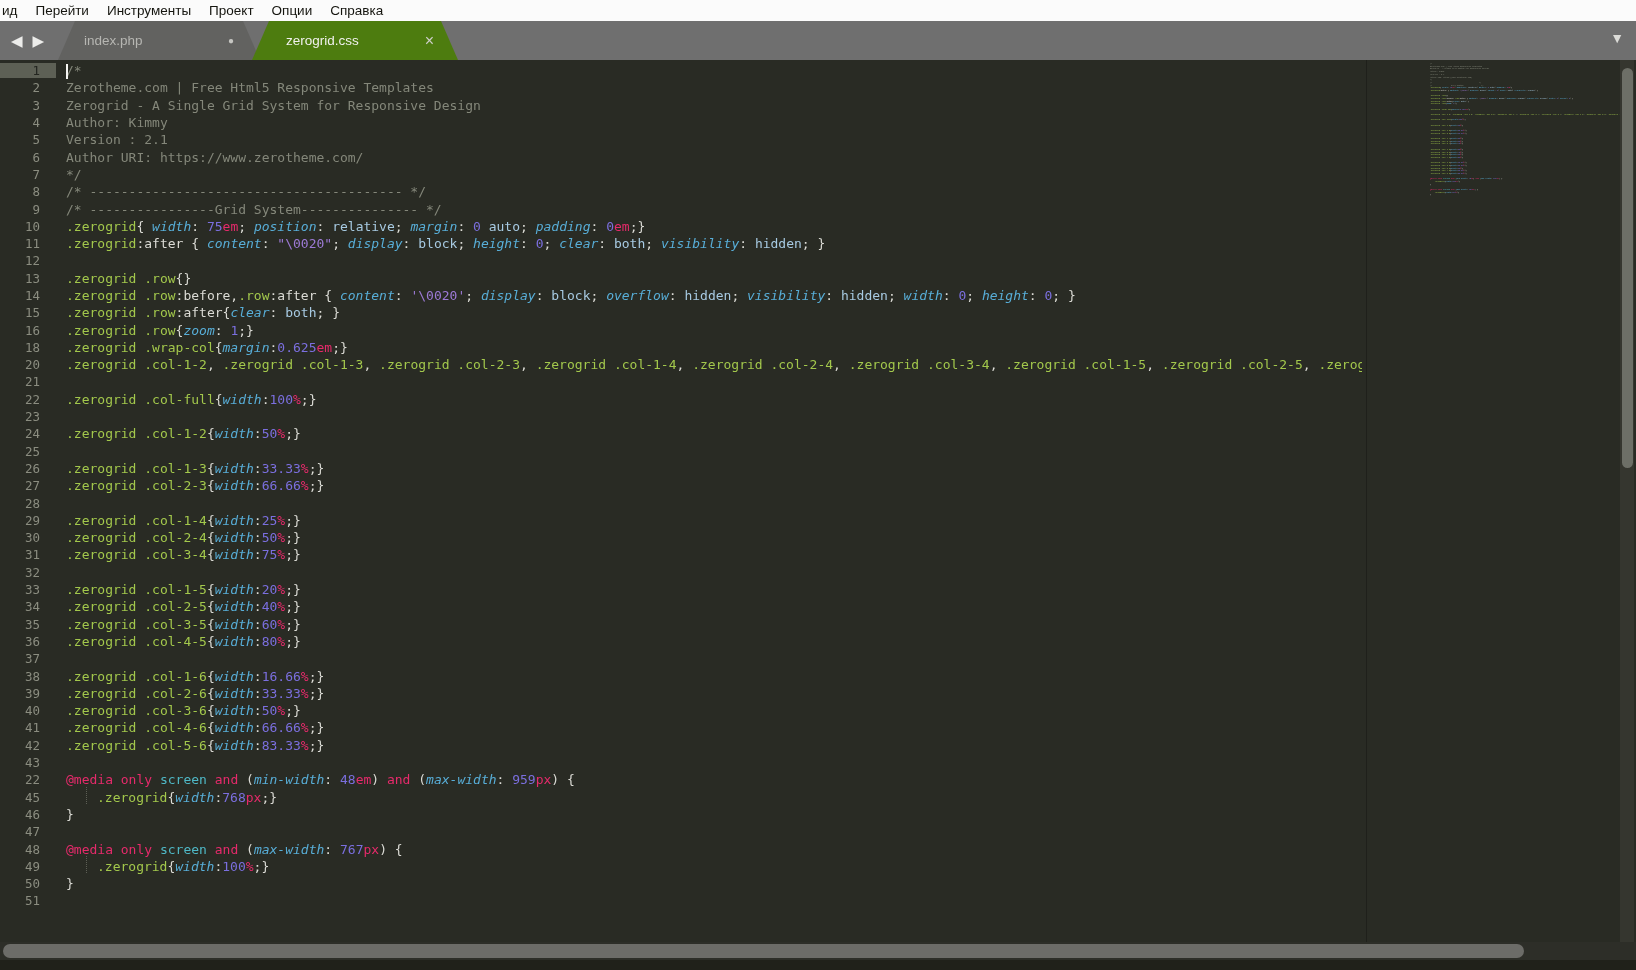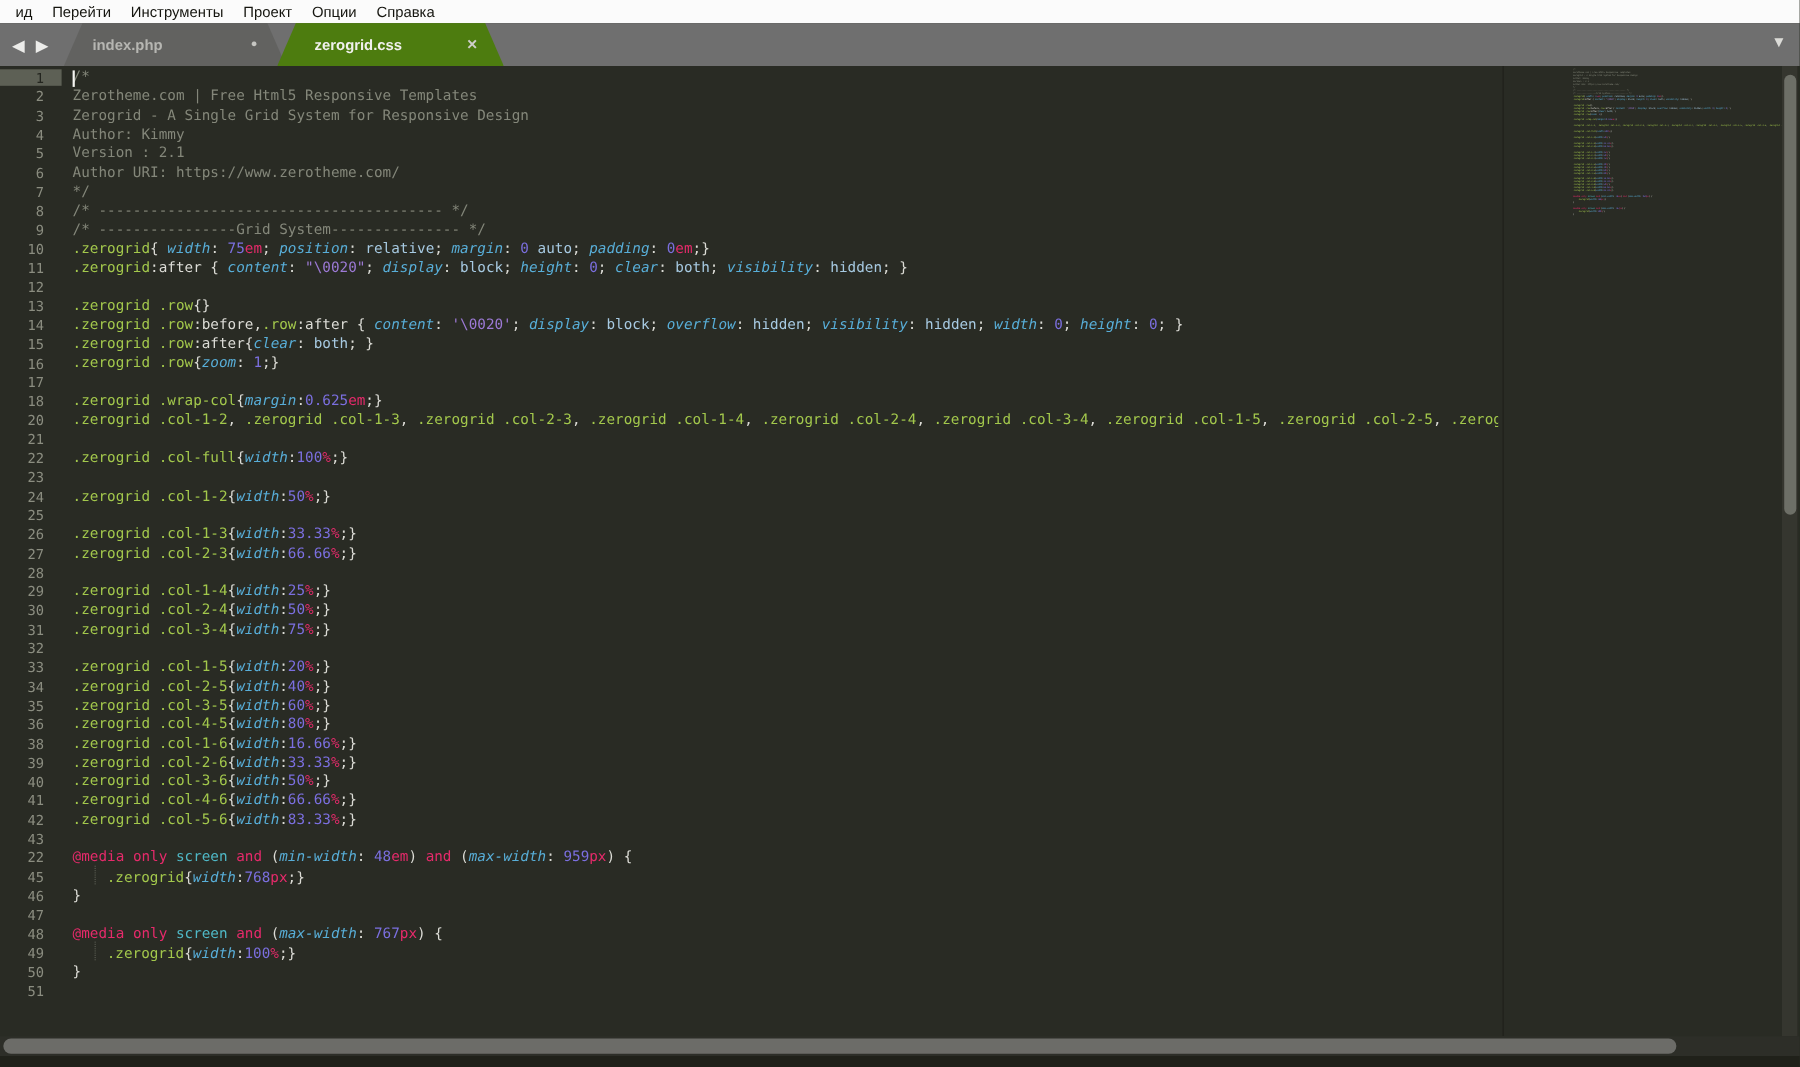--- a/index.html
+++ b/index.html
@@ -3,29 +3,29 @@
 <meta charset="utf-8">
 <style>
   html,body{margin:0;padding:0;width:1636px;height:970px;overflow:hidden;
     font-family:"Liberation Sans", sans-serif;background:#292b24;}
   *{box-sizing:border-box;}
 
   
   .menubar{position:absolute;left:0;top:0;width:1636px;height:21px;background:#fbfbfb;
     display:flex;align-items:center;color:#15150f;font-size:13.5px;}
   .menubar .mitem{padding:0 9px;white-space:nowrap;cursor:default;}
-  .menubar .mitem:first-child{padding-left:14px;}
+  .menubar .mitem:first-child{padding-left:2px;}
 
   
   .tabbar{position:absolute;left:0;top:21px;width:1636px;height:39px;background:#6f6f6f;}
   .navarrows{position:absolute;left:8px;top:0;height:39px;display:flex;align-items:center;gap:4px;
     color:#ececea;font-size:15px;}
   .navarrows span{padding:0 3px;}
   .tab{position:absolute;top:0;height:39px;display:flex;align-items:center;
-    clip-path:polygon(17px 0, calc(100% - 17px) 0, 100% 100%, 0 100%);font-size:13.5px;font-weight:bold;}
+    clip-path:polygon(17px 0, calc(100% - 17px) 0, 100% 100%, 0 100%);font-size:13.5px;}
   .tab.inactive{left:58px;width:202px;background:#626260;color:#b6b6b2;padding-left:26px;}
   .tab.active{left:252px;width:206px;background:#4d7c0f;color:#f1f1ee;padding-left:34px;}
   .tab .dot{margin-left:auto;margin-right:26px;font-size:10px;color:#c6c6c2;}
   .tab .close{margin-left:auto;margin-right:24px;font-size:16px;color:#cfcfcb;line-height:1;}
   .tabdrop{position:absolute;right:12px;top:9px;color:#dcdcd8;font-size:14px;}
 
   
   .editor{position:absolute;left:0;top:60px;width:1636px;height:882px;background:#292b24;overflow:hidden;}
   .codewrap{position:absolute;left:0;top:2px;width:1362px;overflow:hidden;}
   .line{height:17.3px;display:flex;align-items:center;font:13px "DejaVu Sans Mono", monospace;}
@@ -150,24 +150,20 @@
       </div>
       <div class="line">
         <span class="ln">15</span>
         <span class="txt"><span class="tk-g">.zerogrid .row</span><span class="tk-p">:after{</span><span class="tk-pr">clear</span><span class="tk-p">: </span><span class="tk-v">both</span><span class="tk-p">; }</span></span>
       </div>
       <div class="line">
         <span class="ln">16</span>
         <span class="txt"><span class="tk-g">.zerogrid .row</span><span class="tk-p">{</span><span class="tk-pr">zoom</span><span class="tk-p">: </span><span class="tk-n">1</span><span class="tk-p">;}</span></span>
       </div>
       <div class="line">
-        <span class="ln">17</span>
-        <span class="txt"></span>
-      </div>
-      <div class="line">
         <span class="ln">18</span>
         <span class="txt"><span class="tk-g">.zerogrid .wrap-col</span><span class="tk-p">{</span><span class="tk-pr">margin</span><span class="tk-p">:</span><span class="tk-n">0.625</span><span class="tk-u">em</span><span class="tk-p">;}</span></span>
       </div>
       <div class="line">
         <span class="ln">20</span>
         <span class="txt"><span class="tk-g">.zerogrid .col-1-2</span><span class="tk-p">, </span><span class="tk-g">.zerogrid .col-1-3</span><span class="tk-p">, </span><span class="tk-g">.zerogrid .col-2-3</span><span class="tk-p">, </span><span class="tk-g">.zerogrid .col-1-4</span><span class="tk-p">, </span><span class="tk-g">.zerogrid .col-2-4</span><span class="tk-p">, </span><span class="tk-g">.zerogrid .col-3-4</span><span class="tk-p">, </span><span class="tk-g">.zerogrid .col-1-5</span><span class="tk-p">, </span><span class="tk-g">.zerogrid .col-2-5</span><span class="tk-p">, </span><span class="tk-g">.zerogrid .col-3-5</span></span>
       </div>
       <div class="line">
         <span class="ln">21</span>
         <span class="txt"></span>
@@ -224,20 +220,24 @@
         <span class="ln">34</span>
         <span class="txt"><span class="tk-g">.zerogrid .col-2-5</span><span class="tk-p">{</span><span class="tk-pr">width</span><span class="tk-p">:</span><span class="tk-n">40</span><span class="tk-u">%</span><span class="tk-p">;}</span></span>
       </div>
       <div class="line">
         <span class="ln">35</span>
         <span class="txt"><span class="tk-g">.zerogrid .col-3-5</span><span class="tk-p">{</span><span class="tk-pr">width</span><span class="tk-p">:</span><span class="tk-n">60</span><span class="tk-u">%</span><span class="tk-p">;}</span></span>
       </div>
       <div class="line">
         <span class="ln">36</span>
         <span class="txt"><span class="tk-g">.zerogrid .col-4-5</span><span class="tk-p">{</span><span class="tk-pr">width</span><span class="tk-p">:</span><span class="tk-n">80</span><span class="tk-u">%</span><span class="tk-p">;}</span></span>
+      </div>
+      <div class="line">
+        <span class="ln">37</span>
+        <span class="txt"></span>
       </div>
       <div class="line">
         <span class="ln">38</span>
         <span class="txt"><span class="tk-g">.zerogrid .col-1-6</span><span class="tk-p">{</span><span class="tk-pr">width</span><span class="tk-p">:</span><span class="tk-n">16.66</span><span class="tk-u">%</span><span class="tk-p">;}</span></span>
       </div>
       <div class="line">
         <span class="ln">39</span>
         <span class="txt"><span class="tk-g">.zerogrid .col-2-6</span><span class="tk-p">{</span><span class="tk-pr">width</span><span class="tk-p">:</span><span class="tk-n">33.33</span><span class="tk-u">%</span><span class="tk-p">;}</span></span>
       </div>
       <div class="line">

